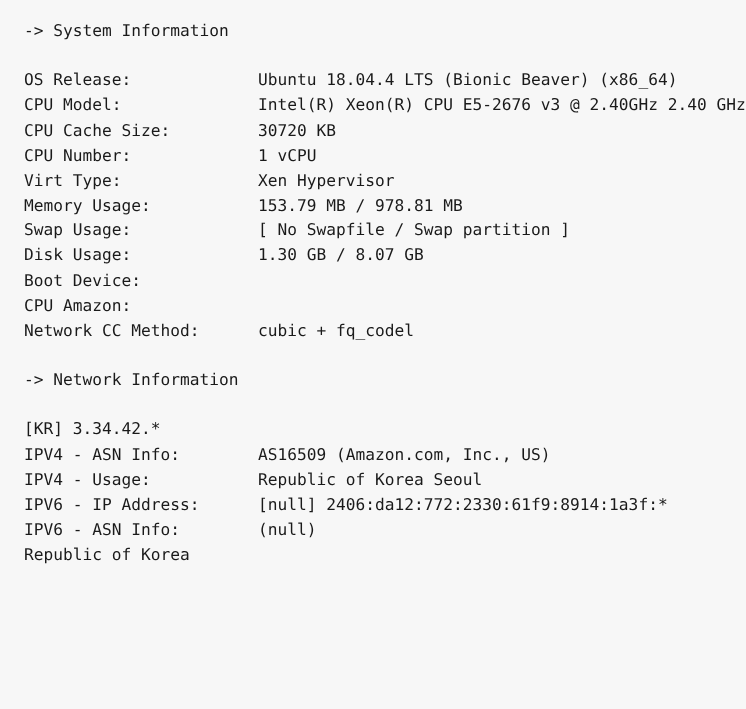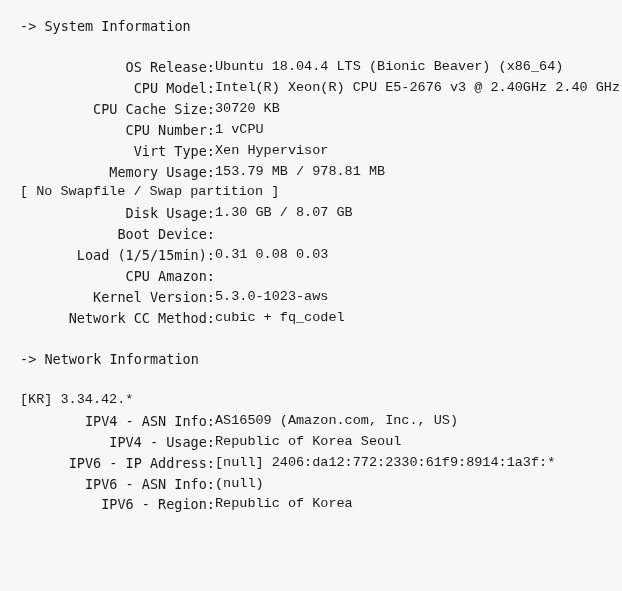--- a/index.html
+++ b/index.html
@@ -18,25 +18,23 @@
     .section-header {
       margin: 0 0 20px 0;
     }
     .row {
       display: flex;
     }
     .label {
       display: inline-block;
       width: 195px;
       flex-shrink: 0;
-      text-align: right;
     }
     .value {
       display: inline-block;
-      font-family: Liberation Mono, monospace;
     }
     .spacer {
       height: 20px;
     }
   </style>
 </head>
 <body>
 
 <div class="section-header">-&gt; System Information</div>
 
@@ -59,39 +57,32 @@
     </div>
   <div class="row">
       <span class="label">Virt Type:</span>
       <span class="value">Xen Hypervisor</span>
     </div>
   <div class="row">
       <span class="label">Memory Usage:</span>
       <span class="value">153.79 MB / 978.81 MB</span>
     </div>
   <div class="row">
+      <span class="label">Swap Usage:</span>
       <span class="value">[ No Swapfile / Swap partition ]</span>
     </div>
   <div class="row">
       <span class="label">Disk Usage:</span>
       <span class="value">1.30 GB / 8.07 GB</span>
     </div>
   <div class="row">
       <span class="label">Boot Device:</span>
     </div>
   <div class="row">
-      <span class="label">Load (1/5/15min):</span>
-      <span class="value">0.31 0.08 0.03</span>
-    </div>
-  <div class="row">
       <span class="label">CPU Amazon:</span>
-    </div>
-  <div class="row">
-      <span class="label">Kernel Version:</span>
-      <span class="value">5.3.0-1023-aws</span>
     </div>
   <div class="row">
       <span class="label">Network CC Method:</span>
       <span class="value">cubic + fq_codel</span>
     </div>
 </div>
 
 <div class="spacer"></div>
 
 <div class="section-header">-&gt; Network Information</div>
@@ -110,16 +101,15 @@
     </div>
   <div class="row">
       <span class="label">IPV6 - IP Address:</span>
       <span class="value">[null] 2406:da12:772:2330:61f9:8914:1a3f:*</span>
     </div>
   <div class="row">
       <span class="label">IPV6 - ASN Info:</span>
       <span class="value"> (null)</span>
     </div>
   <div class="row">
-      <span class="label">IPV6 - Region:</span>
       <span class="value"> Republic of Korea</span>
     </div>
 </div>
 
 </body></html>

